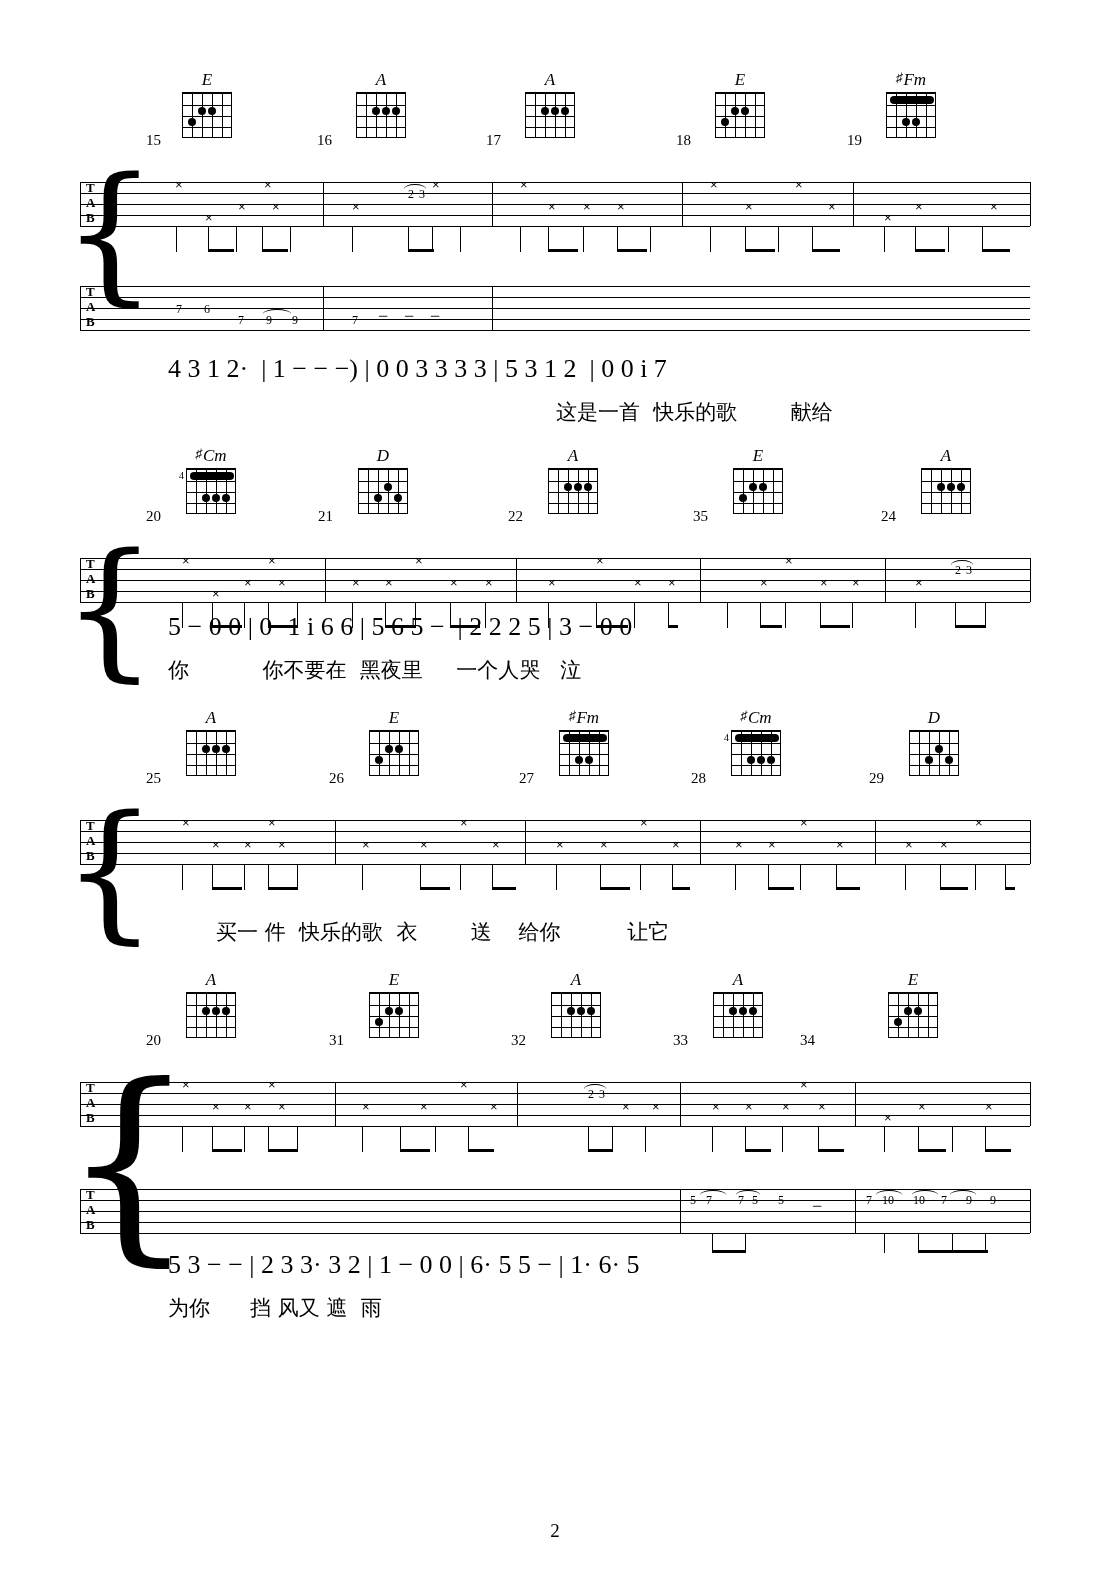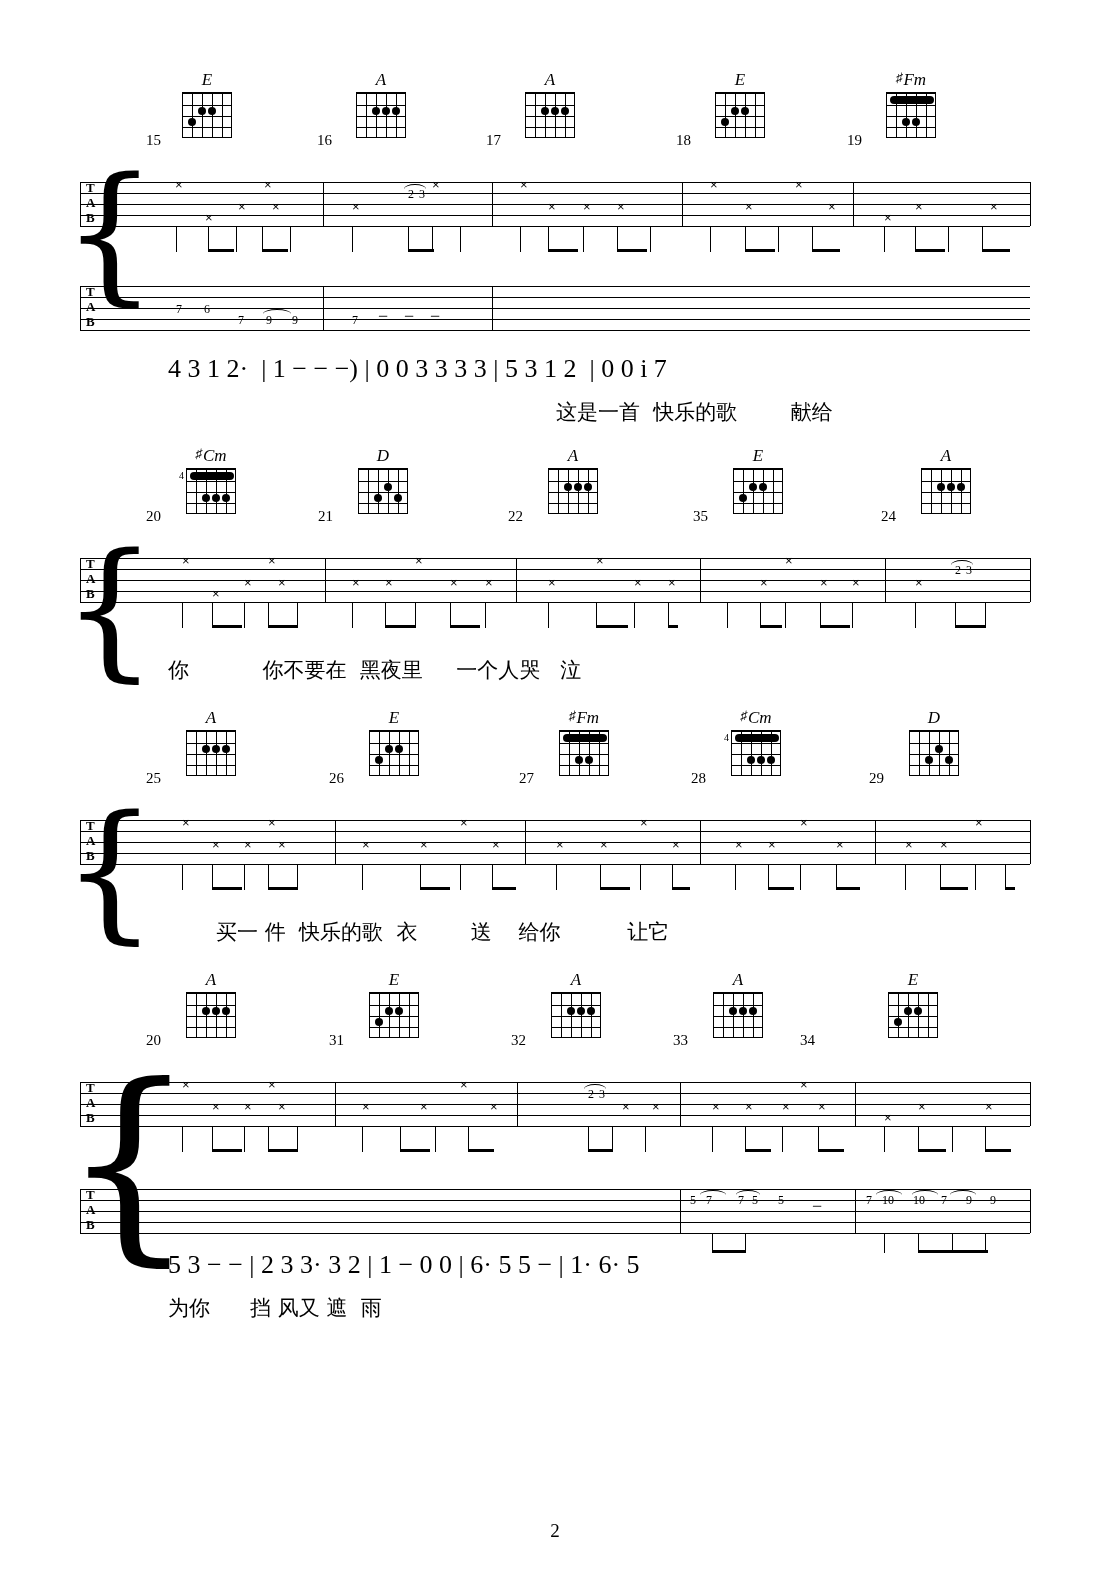--- a/index.html
+++ b/index.html
@@ -482,20 +482,21 @@
       <div class="stem" style="left:820px;top:62px;height:26px;"></div>
       <div class="stem" style="left:852px;top:62px;height:26px;"></div>
       <div class="beam" style="left:760px;top:85px;width:22px;"></div>
       <div class="beam" style="left:820px;top:85px;width:30px;"></div>
       <div class="stem" style="left:915px;top:62px;height:26px;"></div>
       <div class="stem" style="left:955px;top:62px;height:26px;"></div>
       <div class="stem" style="left:985px;top:62px;height:26px;"></div>
       <div class="beam" style="left:955px;top:85px;width:30px;"></div>
     </div>
 
+    <div class="jianpu" style="left:168px;top:164px;">5 − 0 0 | 0· 1 i 6 6 | 5 6 5 −  | 2 2 2 5 | 3 − 0 0</div>
     <div class="lyrics" style="left:168px;top:208px;">你           你不要在  黑夜里     一个人哭   泣</div>
   </div>
 
   <div class="system" style="top:710px;">
     <div class="chords">
       <div class="chord" style="left:180px;">
         <div class="cname"><span>A</span></div>
         <div class="grid">
           <div class="v" style="left:9px"></div>
             <div class="v" style="left:19px"></div>

